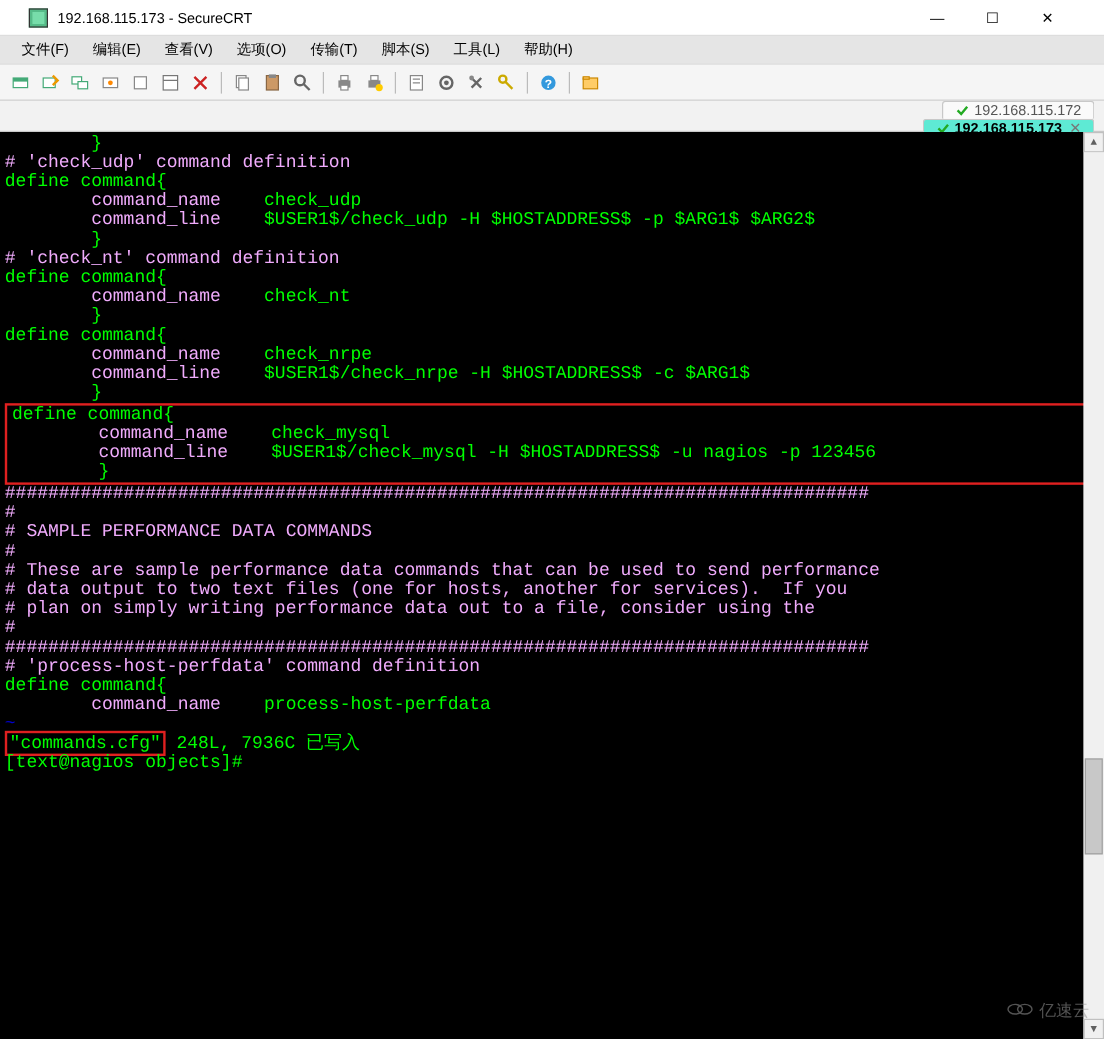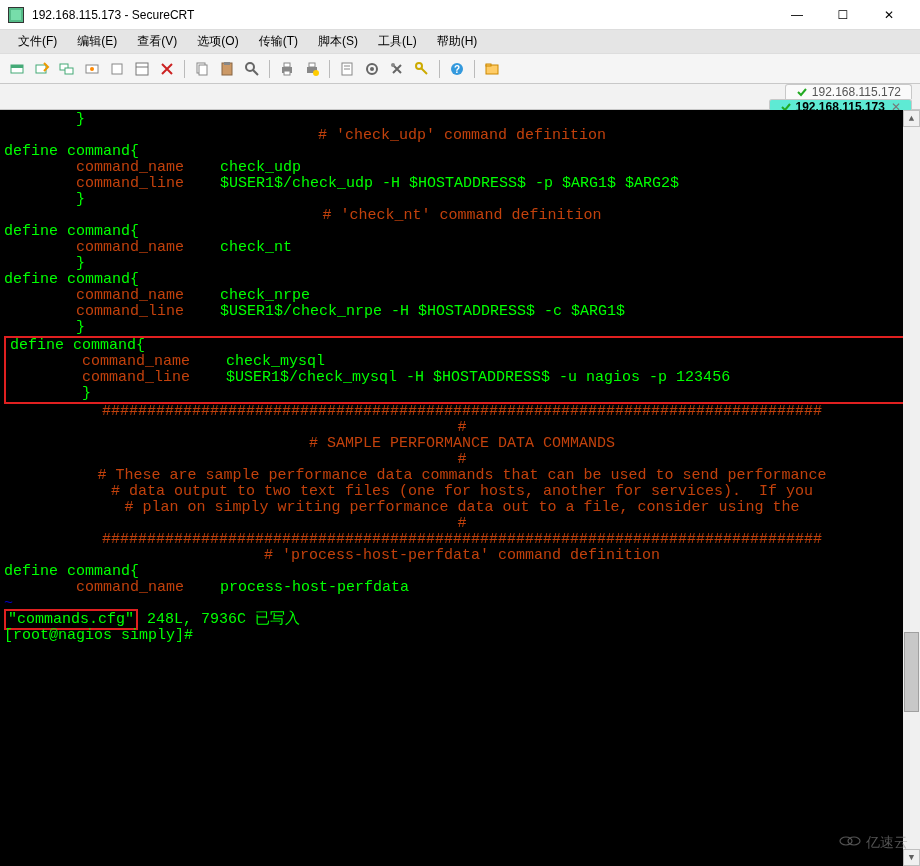--- a/index.html
+++ b/index.html
@@ -1,19 +1,19 @@
 <!DOCTYPE html>
 <html><head>
 <meta charset="utf-8">
 <style>
 * { margin: 0; padding: 0; box-sizing: border-box; }
 body { font-family: "Microsoft YaHei", Tahoma, Arial, sans-serif; font-size: 12px; background: #fff; width: 920px; height: 866px; overflow: hidden; position: relative; }
 
 
-.titlebar { height: 30px; background: #fff; border-bottom: 1px solid #ddd; display: flex; align-items: center; padding: 0 8px; }
+.titlebar { height: 30px; background: #fff; border-bottom: 1px solid #ddd; display: flex; align-items: center; padding: 0 24px; }
 .titlebar .app-icon { width: 16px; height: 16px; background: #5b8; border: 1px solid #333; margin-right: 8px; display: inline-block; position: relative; }
 .titlebar .app-icon::before { content: ""; position: absolute; left: 2px; top: 2px; width: 10px; height: 10px; background: #7da; }
 .titlebar .title { flex: 1; color: #000; font-size: 12px; }
 .titlebar .winbtns { display: flex; }
 .titlebar .winbtn { width: 46px; height: 30px; display: flex; align-items: center; justify-content: center; color: #000; cursor: default; }
 
 
 .menubar { height: 24px; background: #e5e5e5; border-bottom: 1px solid #ddd; display: flex; align-items: center; padding: 0 8px; }
 .menubar .menu-item { padding: 4px 10px; color: #000; cursor: default; }
 
@@ -34,21 +34,21 @@
 
 
 .terminal { background: #000; color: #00ff00; font-family: "Consolas", "Courier New", monospace; font-size: 15px; line-height: 16px; height: calc(100% - 30px - 24px - 30px - 26px); overflow: hidden; position: relative; padding-top: 2px; }
 .terminal .scrollbar { position: absolute; right: 0; top: 0; width: 17px; height: 100%; background: #f0f0f0; }
 .terminal .scrollbar .sb-btn { width: 17px; height: 17px; background: #f0f0f0; border: 1px solid #c0c0c0; display: flex; align-items: center; justify-content: center; color: #606060; font-size: 9px; }
 .terminal .scrollbar .sb-track { position: absolute; top: 17px; bottom: 17px; left: 0; right: 0; background: #f0f0f0; }
 .terminal .scrollbar .sb-thumb { position: absolute; left: 1px; right: 1px; top: 70%; height: 80px; background: #c8c8c8; border: 1px solid #a0a0a0; }
 .terminal .scrollbar .sb-bot { position: absolute; bottom: 0; }
 .terminal pre { white-space: pre; font-family: inherit; padding-left: 4px; }
 .terminal .g { color: #00ff00; }
-.terminal .c { color: #c2410c; text-align: center; }
+.terminal .c { color: #f0abfc; }
 .terminal .box { border: 2px solid #e02020; padding: 0; margin-left: 4px; display: block; }
 .terminal .fsbox { border: 2px solid #e02020; display: inline; padding: 0 2px; }
 
 
 .watermark { position: absolute; right: 12px; bottom: 14px; color: rgba(150,150,150,0.55); font-size: 14px; display: flex; align-items: flex-start; gap: 4px; font-family: "Microsoft YaHei", sans-serif; pointer-events: none; }
 .watermark svg { width: 24px; height: 14px; opacity: 0.55; }
 </style>
 </head>
 <body>
 
@@ -259,21 +259,21 @@
 <pre class="c"># plan on simply writing performance data out to a file, consider using the</pre>
 <pre class="c">#</pre>
 <pre class="c">################################################################################</pre>
 <pre class="g"></pre>
 <pre class="g"></pre>
 <pre class="c"># 'process-host-perfdata' command definition</pre>
 <pre class="g">define command{</pre>
 <pre><span class="c">        command_name    </span><span class="g">process-host-perfdata</span></pre>
 <pre style="color:#00c;">~</pre>
 <pre><span class="fsbox"><span class="g">"commands.cfg"</span></span><span class="g"> 248L, 7936C 已写入</span></pre>
-<pre class="g">[root@nagios simply]#</pre>
+<pre class="g">[text@nagios objects]#</pre>
 
   <div class="scrollbar">
     <div class="sb-btn">▲</div>
     <div class="sb-track">
       <div class="sb-thumb"></div>
     </div>
     <div class="sb-btn sb-bot">▼</div>
   </div>
 </div>
 

